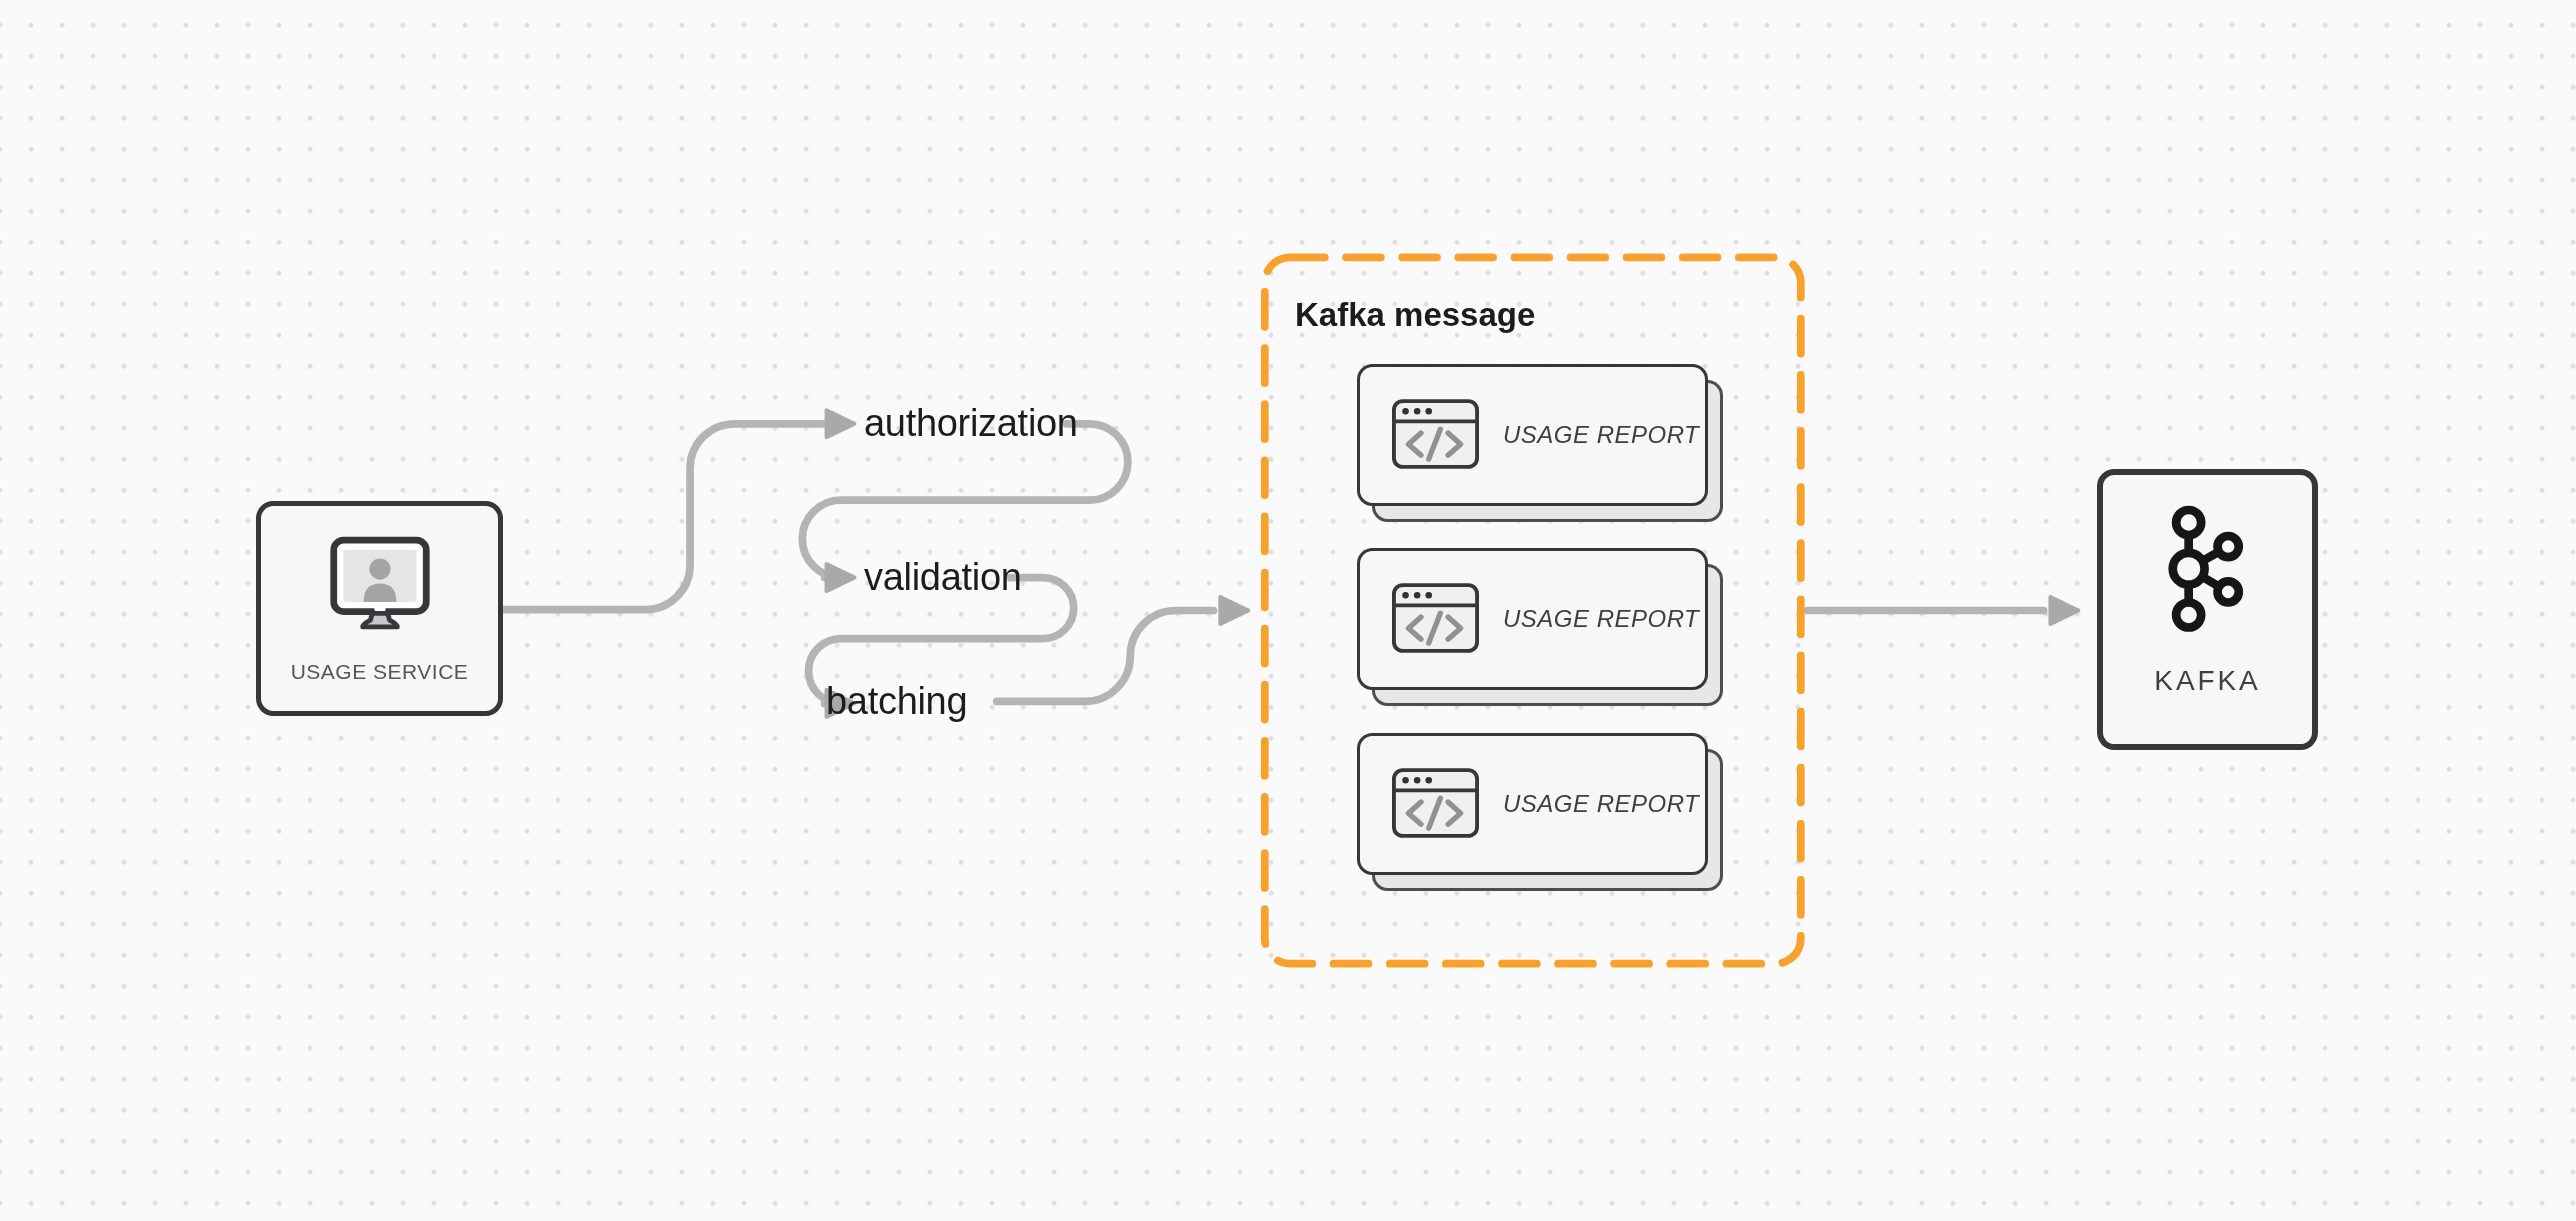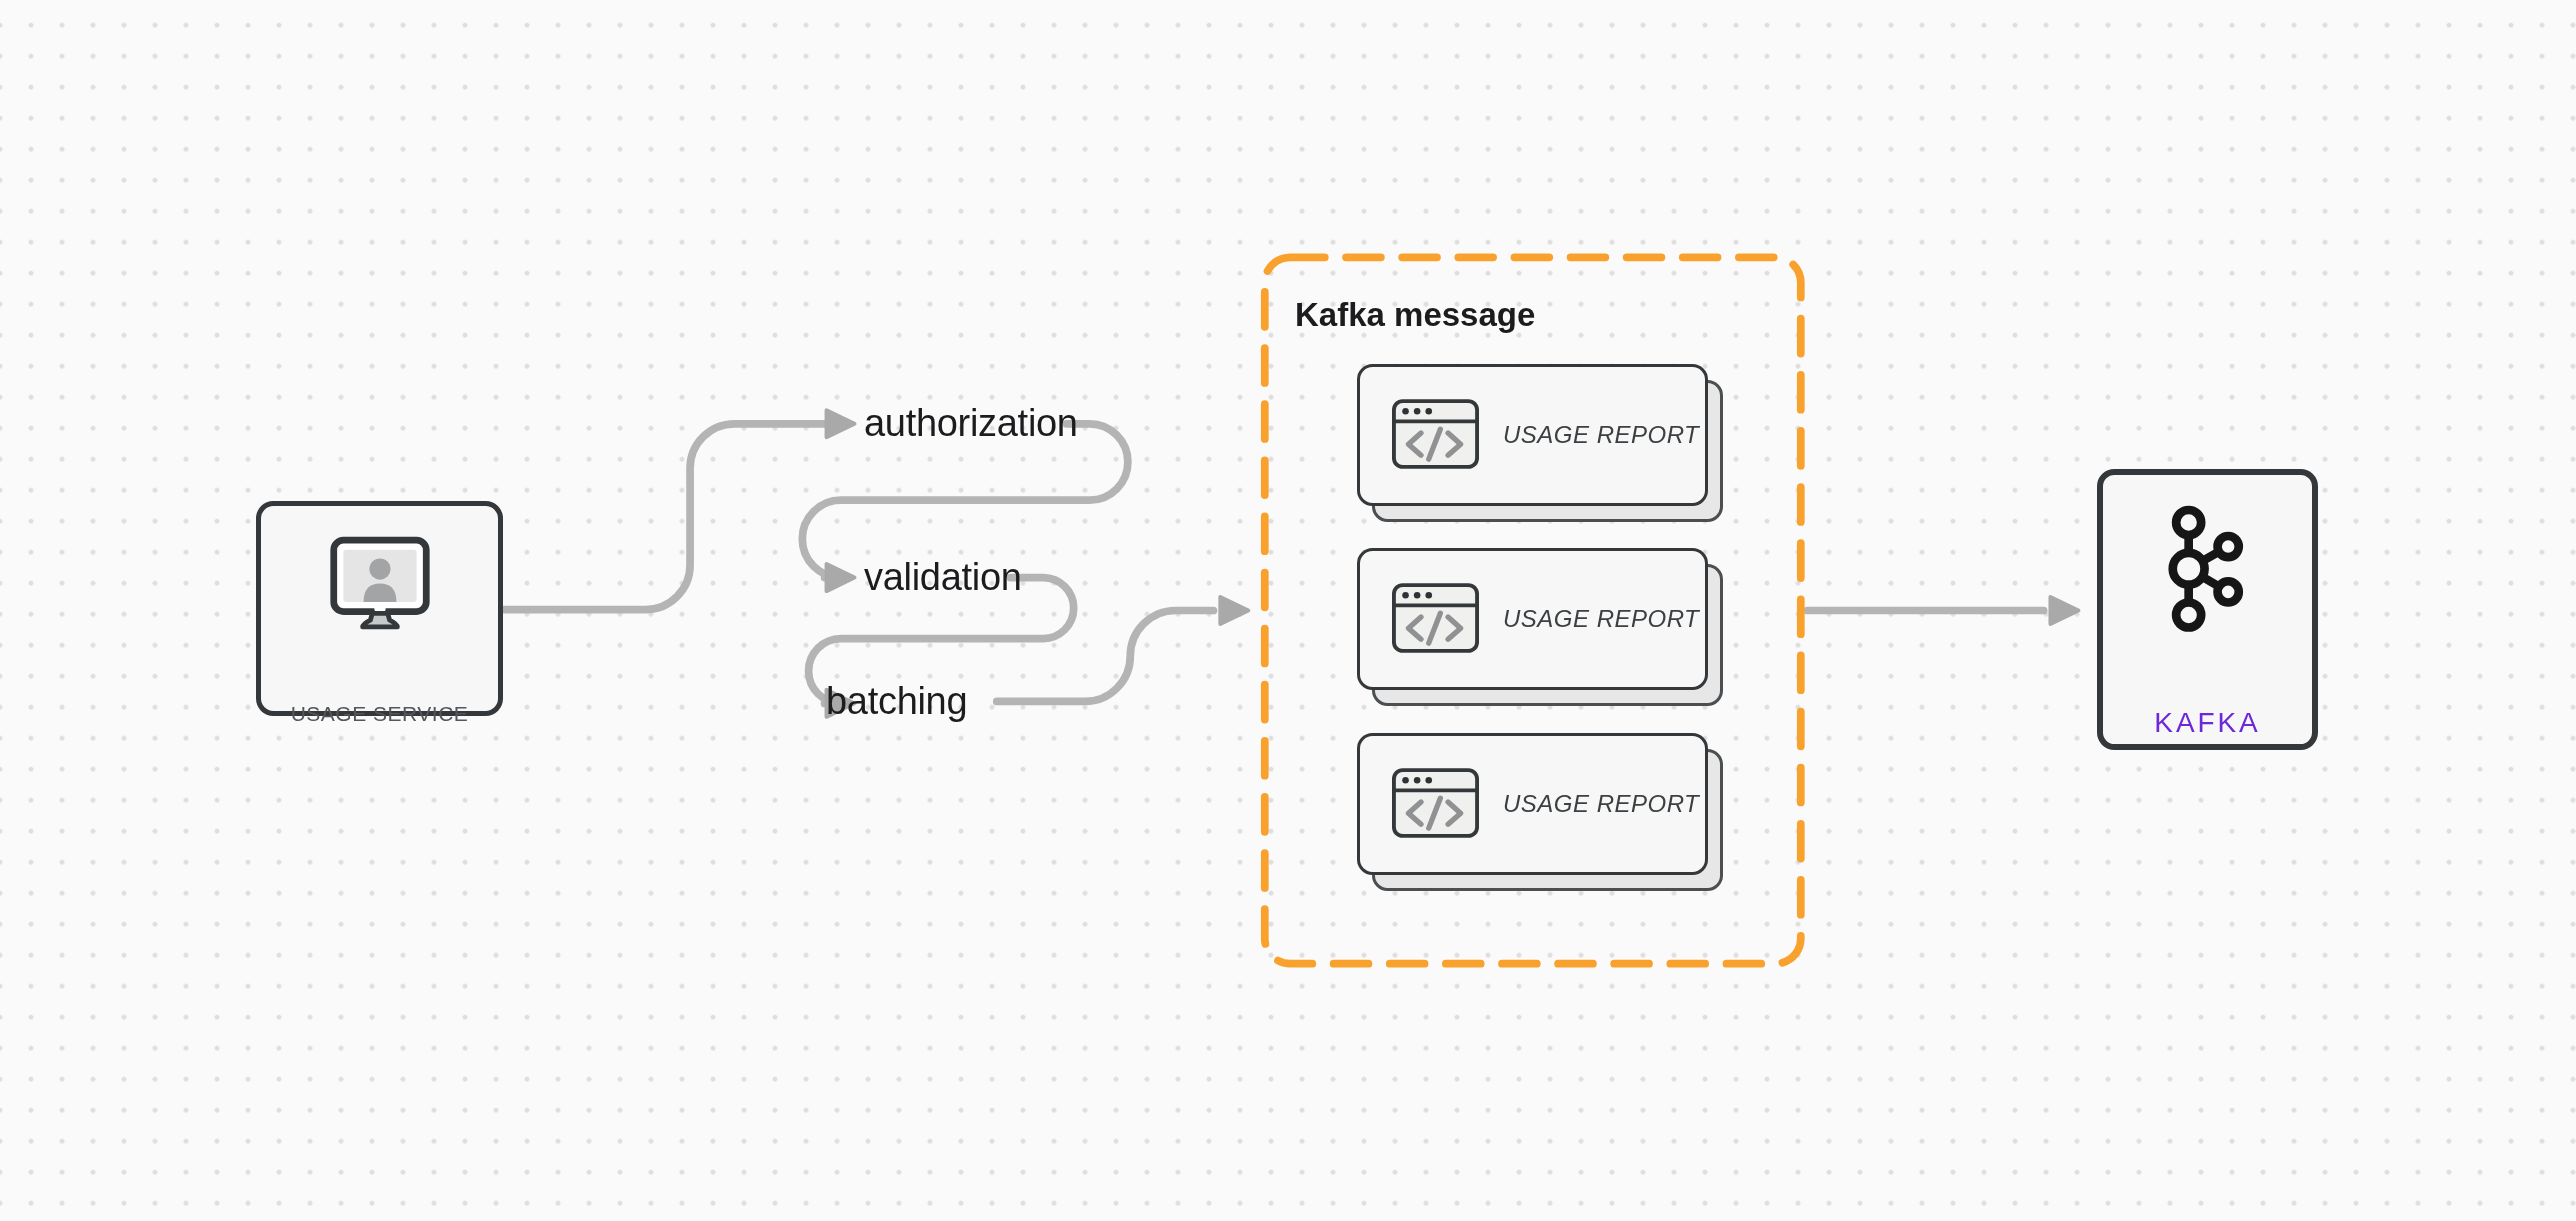--- a/index.html
+++ b/index.html
@@ -17,21 +17,21 @@
     background-image:radial-gradient(circle,var(--c-dot) 2.1px,transparent 2.7px);
     background-size:31px 31px;background-position:15.5px 9.7px;
   }
   .layer{position:absolute;left:0;top:0;}
   .node{
     position:absolute;background:var(--c-node-fill);
     border:5.8px solid var(--c-node-border);border-radius:17.4px;
   }
   .node-label{
     position:absolute;left:0;right:0;text-align:center;
-    color:var(--c-text-soft);letter-spacing:1.5px;font-weight:400;margin-top:42px;
+    color:var(--c-text-soft);letter-spacing:1.5px;font-weight:400;
   }
   .step-label{
     position:absolute;color:var(--c-text-dark);font-size:38px;font-weight:400;
     letter-spacing:-0.3px;white-space:nowrap;line-height:33px;
   }
   .group-label{
     position:absolute;left:1295px;top:296px;font-size:33px;font-weight:700;
     color:var(--c-text-dark);letter-spacing:0;white-space:nowrap;
   }
   .card{position:absolute;left:1357px;width:351px;height:108px;}
@@ -46,21 +46,21 @@
   }
   .card .front .doc-icon{position:absolute;left:32px;top:32px;}
   .card-text{
     position:absolute;left:143px;top:0;height:100%;display:flex;align-items:center;
     font-style:italic;font-size:24px;font-weight:500;color:var(--c-text-mid);
     letter-spacing:0.5px;white-space:nowrap;
   }
   .usage-node{left:256px;top:501px;width:247px;height:215px;}
   .usage-node .node-label{top:154px;font-size:21px;letter-spacing:0.5px;}
   .kafka-node{left:2097px;top:469px;width:221px;height:281px;border-width:6.8px;}
-  .kafka-node .node-label{top:190px;font-size:28px;letter-spacing:2.9px;color:#6d28d9;}
+  .kafka-node .node-label{top:190px;font-size:28px;letter-spacing:2.9px;color:#404040;}
 </style>
 </head>
 <body>
 
 <div class="canvas">
 
   <svg class="layer" width="2576" height="1221" viewBox="0 0 2662 1262">
 
     <path d="M 520 630 H 667 A 46 46 0 0 0 713 584 V 484 A 46 46 0 0 1 759 438 H 852" fill="none" style="stroke:var(--c-line)" stroke-width="8" stroke-linecap="round"></path>
     <polygon points="883,438 854,424 854,452" style="fill:var(--c-arrow);stroke:var(--c-arrow)" stroke-width="4" stroke-linejoin="round"></polygon>

